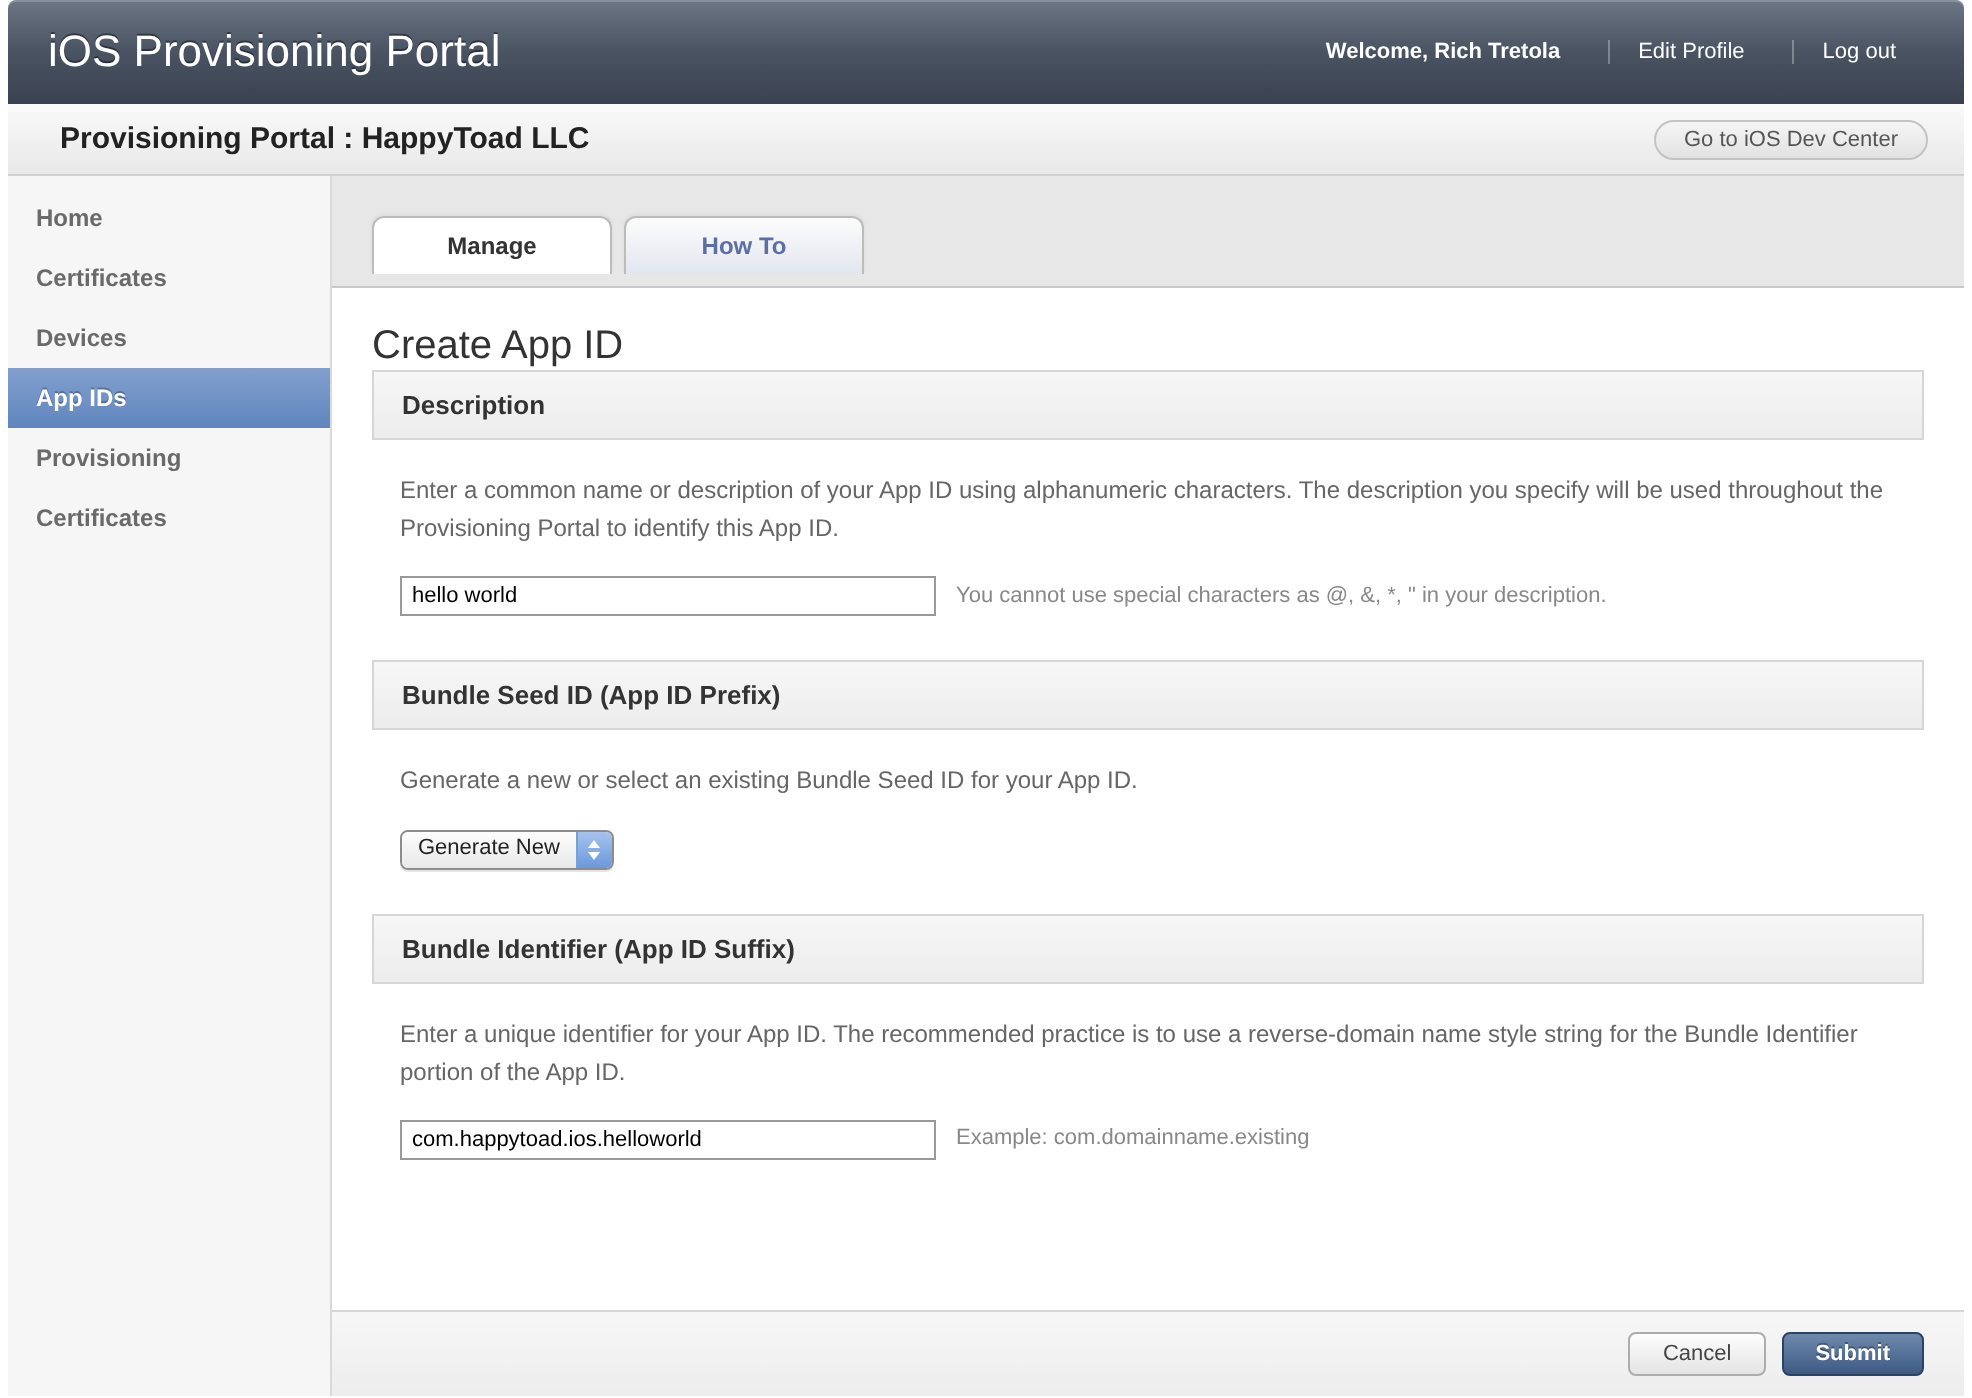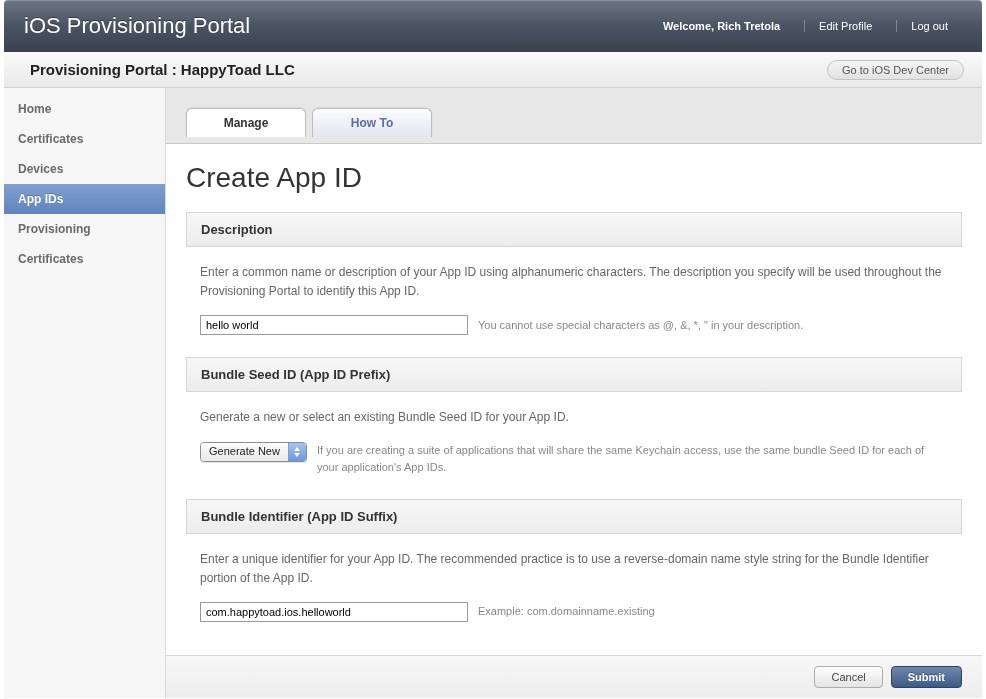--- a/index.html
+++ b/index.html
@@ -90,21 +90,21 @@
       cursor: pointer;
       box-shadow: 0 -1px 2px rgba(0,0,0,0.05);
     }
     .tab.active { background: #fff; color: #333; }
     .tab.inactive {
       background: linear-gradient(to bottom, #fcfcfd, #e2e6ef);
       color: #5c6fa0;
     }
     
     .main { padding: 18px 20px 0 20px; flex: 1; }
-    .page-title { font-size: 28px; font-weight: normal; color: #333; margin-bottom: 18px; }
+    .page-title { font-size: 20px; font-weight: normal; color: #333; }
     
     .section-head {
       background: linear-gradient(to bottom, #f7f7f7 0%, #ececec 100%);
       border: 1px solid #d6d6d6;
       padding: 9px 14px;
       font-size: 13px;
       font-weight: bold;
       color: #333;
     }
     .section-body { padding: 16px 14px 22px 14px; font-size: 12px; color: #666; line-height: 1.6; }
@@ -229,21 +229,20 @@
       <div class="section-body">
         <p>Generate a new or select an existing Bundle Seed ID for your App ID.</p>
         <div class="input-row" style="align-items:flex-start;">
           <div class="aqua-select">
             <span class="sel-label">Generate New</span>
             <span class="sel-arrows">
               <span class="tri up"></span>
               <span class="tri down"></span>
             </span>
           </div>
-          <span class="hint" style="flex:1;">If you are creating a suite of applications that will share the same Keychain access, use the same bundle Seed ID for each of your application's App IDs.</span>
         </div>
       </div>
 
       <div class="section-head">Bundle Identifier (App ID Suffix)</div>
       <div class="section-body">
         <p>Enter a unique identifier for your App ID. The recommended practice is to use a reverse-domain name style string for the Bundle Identifier portion of the App ID.</p>
         <div class="input-row">
           <input type="text" value="com.happytoad.ios.helloworld" style="">
           <span class="hint">Example: com.domainname.existing</span>
         </div>

